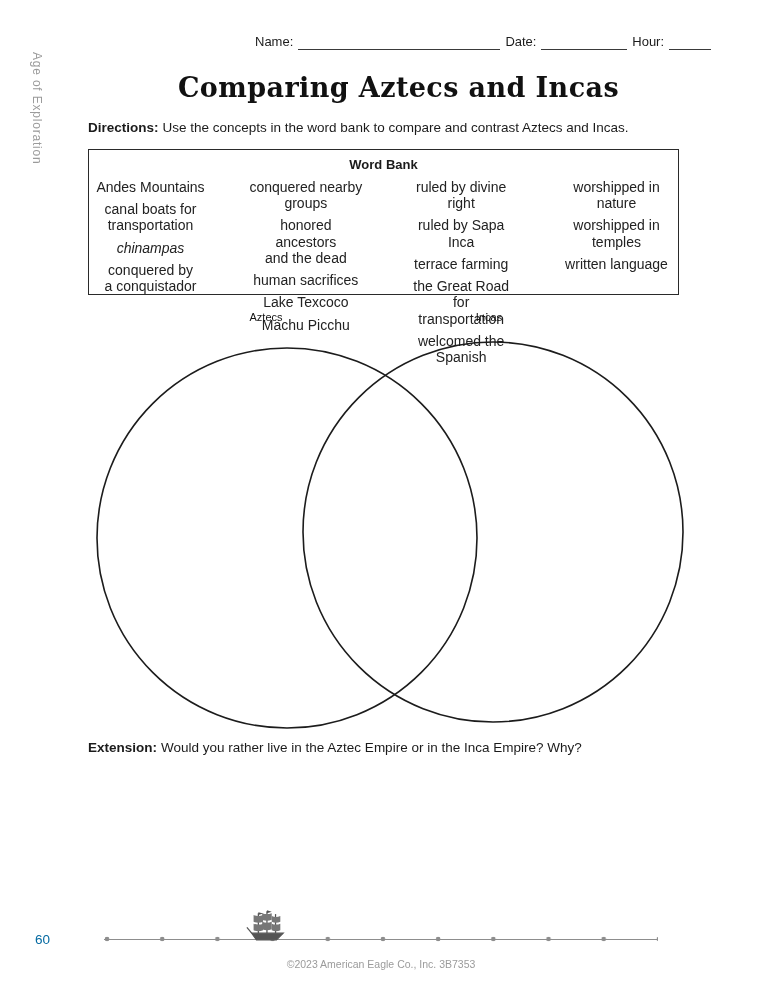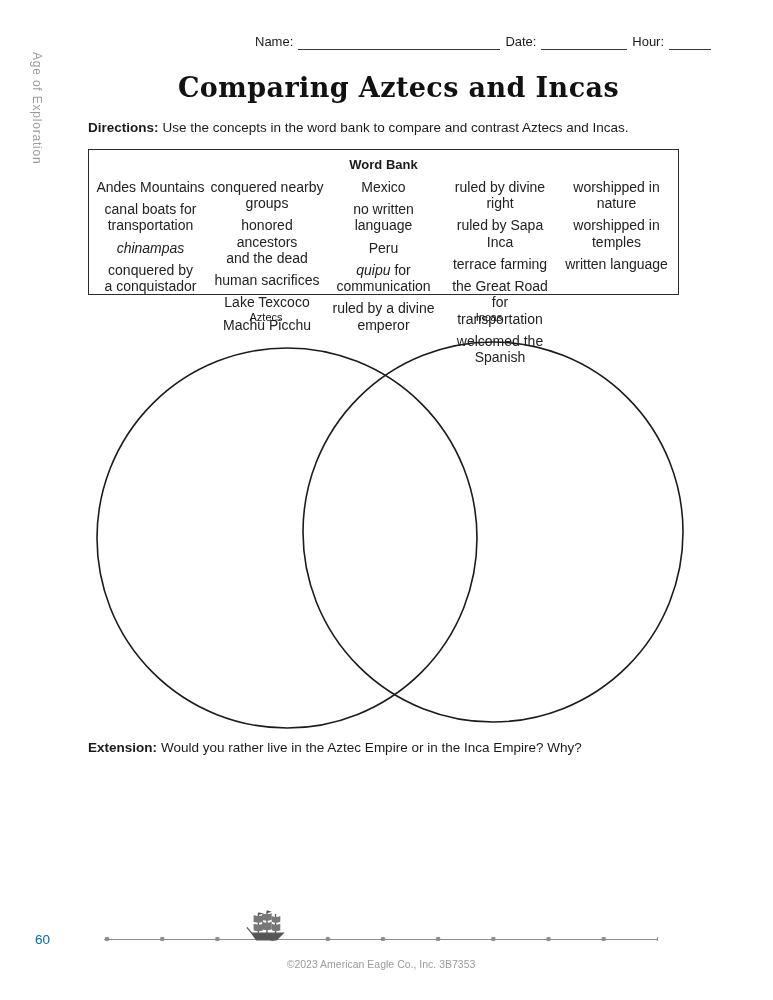--- a/index.html
+++ b/index.html
@@ -108,29 +108,20 @@
         <div class="wb-col">
           <div class="wb-item"><span>conquered nearby
 groups</span></div>
           <div class="wb-item"><span>honored ancestors
 and the dead</span></div>
           <div class="wb-item"><span>human sacrifices</span></div>
           <div class="wb-item"><span>Lake Texcoco</span></div>
           <div class="wb-item"><span>Machu Picchu</span></div>
         </div>
         <div class="wb-col">
-          <div class="wb-item"><span>Mexico</span></div>
-          <div class="wb-item"><span>no written language</span></div>
-          <div class="wb-item"><span>Peru</span></div>
-          <div class="wb-item"><span class="it">quipu</span><span> for
-communication</span></div>
-          <div class="wb-item"><span>ruled by a divine
-emperor</span></div>
-        </div>
-        <div class="wb-col">
           <div class="wb-item"><span>ruled by divine right</span></div>
           <div class="wb-item"><span>ruled by Sapa Inca</span></div>
           <div class="wb-item"><span>terrace farming</span></div>
           <div class="wb-item"><span>the Great Road for
 transportation</span></div>
           <div class="wb-item"><span>welcomed the
 Spanish</span></div>
         </div>
         <div class="wb-col">
           <div class="wb-item"><span>worshipped in

